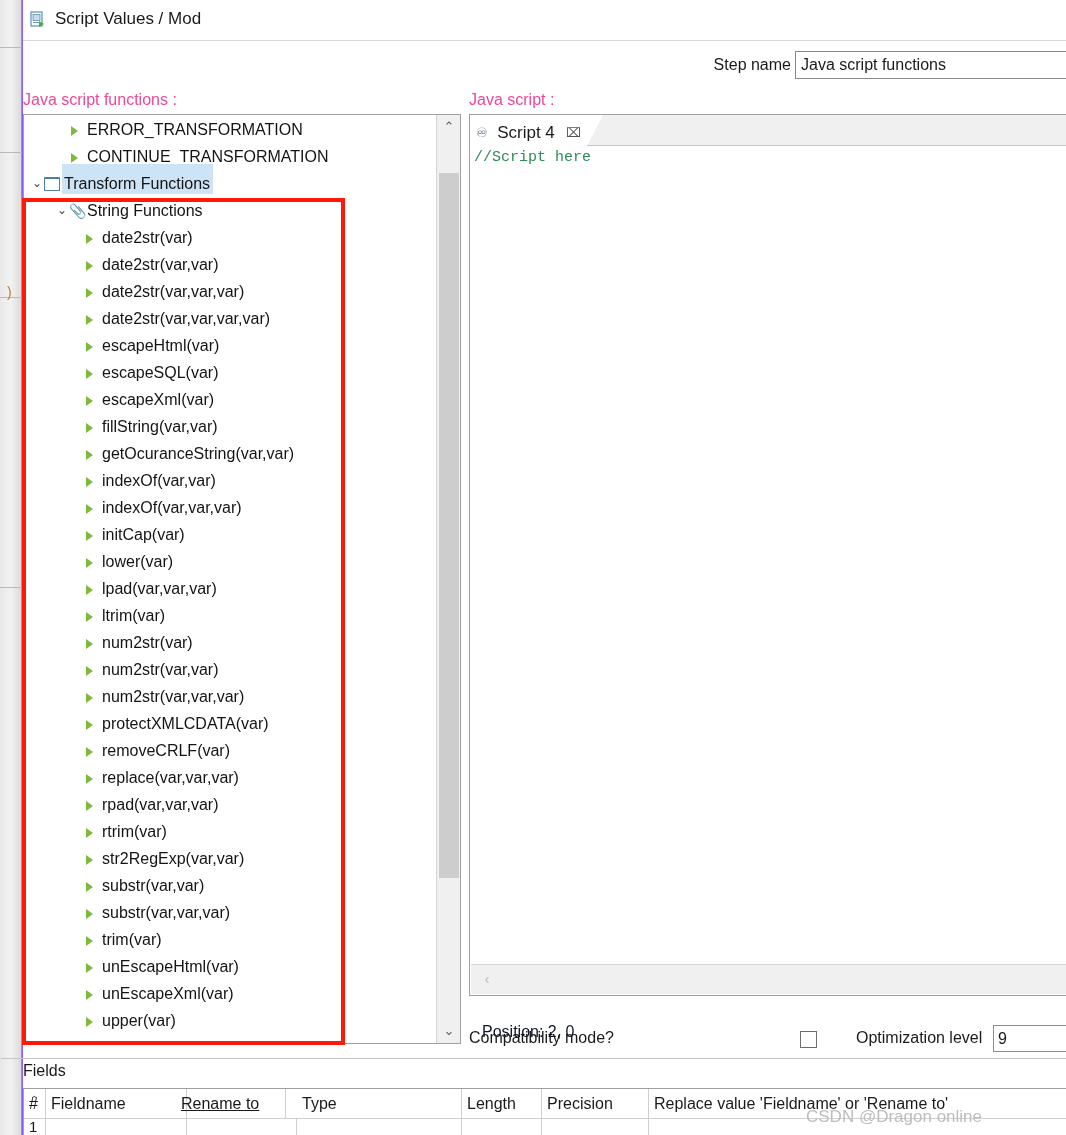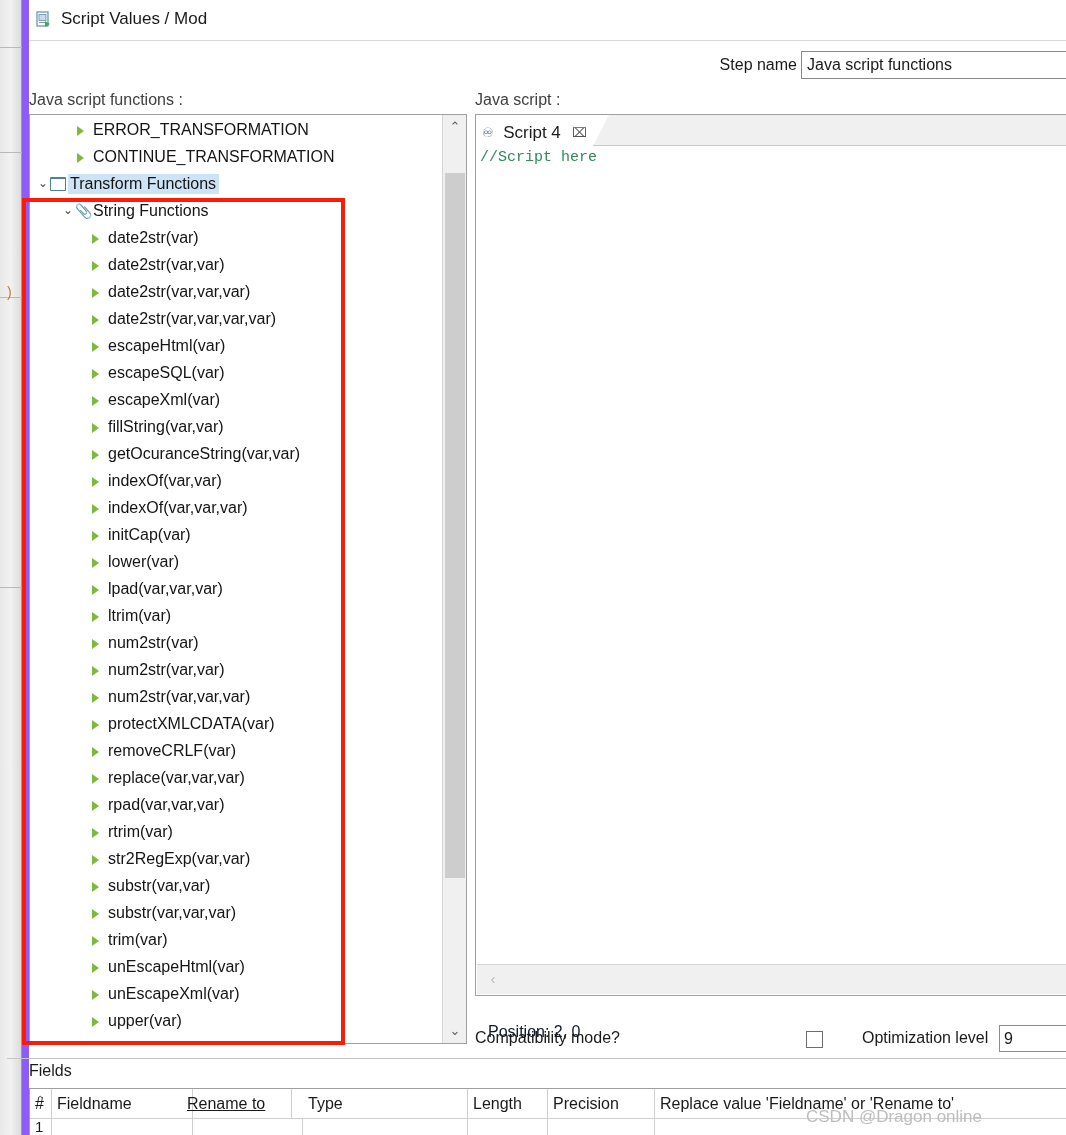--- a/index.html
+++ b/index.html
@@ -30,21 +30,21 @@
   #bg-strip-glyph {
     position: absolute; left: 7px; top: 285px;
     font-size: 14px; color: #c07a2a; line-height: 1;
   }
 
   
   #dialog {
     position: absolute; left: 22px; top: 0; width: 1044px; height: 1135px;
     background: #ffffff;
     box-sizing: border-box;
-    border-left: 7px solid #8b5cf6;
+    border-left: 1px solid #8b5cf6;
   }
 
   
   #titlebar {
     position: absolute; left: 0; top: 0; width: 1044px; height: 41px;
     background: #ffffff;
     border-bottom: 1px solid #d8d8d8;
     box-sizing: border-box;
   }
   #title-icon {
@@ -68,21 +68,21 @@
     border: 1px solid #888888; background: #ffffff;
     box-sizing: border-box;
     font-family: "Liberation Sans", sans-serif;
     font-size: 16px; color: #1a1a1a;
     padding: 2px 5px;
     outline: none;
   }
 
   
   .section-label {
-    position: absolute; font-size: 16px; color: #404040; white-space: nowrap;
+    position: absolute; font-size: 16px; color: #ec4899; white-space: nowrap;
   }
   #label-functions { left: 0px; top: 91px; }
   #label-script    { left: 446px; top: 91px; }
 
   
   #tree-panel {
     position: absolute; left: 0px; top: 114px; width: 438px; height: 930px;
     border: 1px solid #a0a0a0; background: #ffffff;
     box-sizing: border-box;
     overflow: hidden;
@@ -90,21 +90,21 @@
   #tree-list {
     position: absolute; left: 0; top: 0; width: 412px; height: 928px;
     overflow: hidden;
   }
   .tree-row {
     position: relative; height: 27px; line-height: 27px;
     white-space: nowrap; font-size: 16px; color: #141414;
   }
   .tree-row.sel .rowlabel {
     background: #cde4f7;
-    padding: 1px 3px 2px 2px;
+    padding: 11px 3px 2px 2px;
   }
   .twisty {
     display: inline-block; width: 14px; text-align: center;
     color: #4a4a4a; font-size: 12px; vertical-align: middle;
   }
   .tree-ico { display: inline-block; width: 18px; vertical-align: middle; text-align: center; }
   .rowlabel { vertical-align: middle; }
 
   .lvl0 { padding-left: 6px; }
   .lvl1 { padding-left: 31px; }

